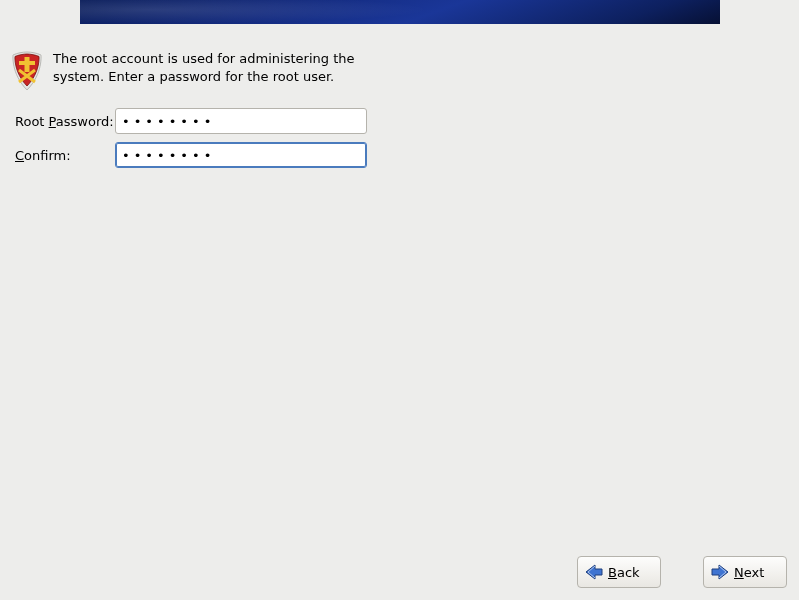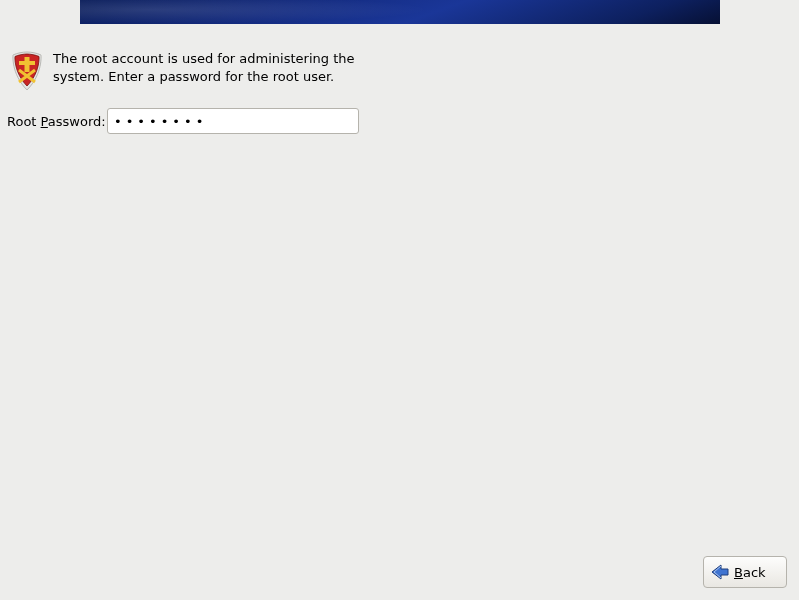--- a/index.html
+++ b/index.html
@@ -46,20 +46,21 @@
       margin-right: 6px;
       flex: 0 0 auto;
     }
     .desc-text {
       line-height: 1.35;
     }
     .field-row {
       display: flex;
       align-items: center;
       margin-bottom: 8px;
+      justify-content: flex-end;
     }
     .field-label {
       width: 100px;
       flex: 0 0 auto;
       white-space: nowrap;
     }
     .u { text-decoration: underline; }
     input[type=password] {
       width: 252px;
       height: 26px;
@@ -125,25 +126,40 @@
     <div class="desc-text">The root account is used for administering the system.  Enter a password for the root user.</div>
   </div>
 
   <div class="field-row">
     <div class="field-label">
       <span>Root </span><span class="u">P</span><span>assword:</span>
     </div>
     <input type="password" value="••••••••" style="">
   </div>
 
+  <div class="field-row">
+    <div class="field-label">
+      <span class="u">C</span><span>onfirm:</span>
+    </div>
+    <input type="password" class="focused" value="••••••••" style="">
+  </div>
 </div>
 
 <div class="footer">
   <button class="nav">
     <span class="arrow">
       <svg viewBox="0 0 20 16">
         <path d="M11 1 L2 8 L11 15 L11 11 L18 11 L18 5 L11 5 Z" fill="#3f74d1" stroke="#1f3e7c" stroke-width="1"></path>
         <path d="M11 2 L4 8 L11 14" fill="none" stroke="#a9c3ee" stroke-width="1"></path>
       </svg>
     </span>
     <span><span class="u">B</span><span>ack</span></span>
   </button>
+  <button class="nav">
+    <span class="arrow">
+      <svg viewBox="0 0 20 16">
+        <path d="M9 1 L18 8 L9 15 L9 11 L2 11 L2 5 L9 5 Z" fill="#3f74d1" stroke="#1f3e7c" stroke-width="1"></path>
+        <path d="M9 2 L16 8 L9 14" fill="none" stroke="#a9c3ee" stroke-width="1"></path>
+      </svg>
+    </span>
+    <span><span class="u">N</span><span>ext</span></span>
+  </button>
 </div>
 
 </body></html>

